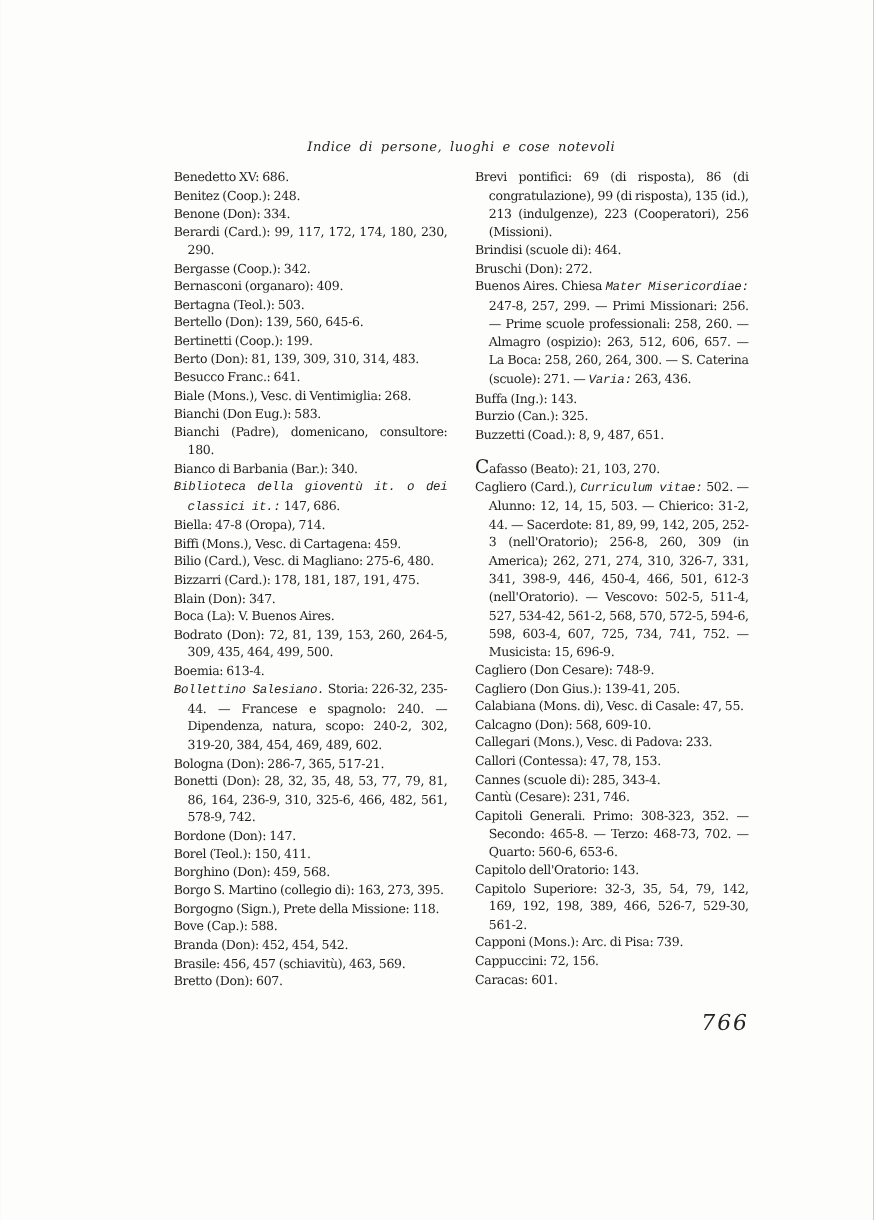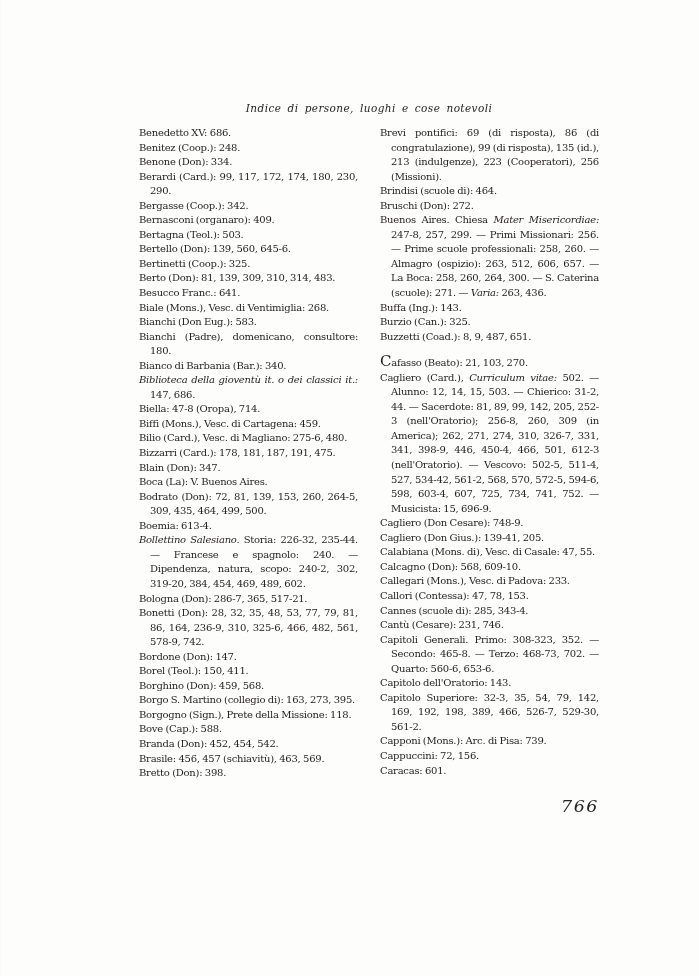--- a/index.html
+++ b/index.html
@@ -7,21 +7,21 @@
     position:relative;
     width:699px;height:976px;
     margin:0 auto;
     background:#fdfdfb;
     background-image:linear-gradient(90deg, rgba(0,0,0,0.012) 0 1px, transparent 1px 40px);
     font-family:"DejaVu Serif", serif;
     color:#211f1c;
     overflow:hidden;
   }
   .content{
-    position:absolute;left:139px;top:102px;width:460px;
+    position:absolute;left:139px;top:112px;width:460px;
   }
   .running-header{
     font-style:italic;
     font-size:10.5px;
     text-align:center;
     letter-spacing:0.4px;
     word-spacing:2.5px;
     color:#262421;
   }
   .columns{
@@ -35,21 +35,21 @@
     line-height:14.55px;
     text-align:justify;
     letter-spacing:-0.25px;
     word-spacing:-0.4px;
   }
   .entry{
     margin:0;
     text-indent:-11px;
     padding-left:11px;
   }
-  .it{font-style:italic;}
+  .it{font-style:italic;font-family:Liberation Mono, monospace;}
   .cap{font-size:15px;line-height:1;}
   .spacer{height:10px;}
   .page-number{
     margin:15px 0 0 21px;
     font-size:17.5px;
     font-style:italic;
     letter-spacing:1.5px;
     color:#262421;
     text-align:right;
   }
@@ -63,21 +63,21 @@
     <div class="columns">
       <div class="column">
           <p class="entry"><span>Benedetto XV: 686.</span></p>
           <p class="entry"><span>Benitez (Coop.): 248.</span></p>
           <p class="entry"><span>Benone (Don): 334.</span></p>
           <p class="entry"><span>Berardi (Card.): 99, 117, 172, 174, 180, 230, 290.</span></p>
           <p class="entry"><span>Bergasse (Coop.): 342.</span></p>
           <p class="entry"><span>Bernasconi (organaro): 409.</span></p>
           <p class="entry"><span>Bertagna (Teol.): 503.</span></p>
           <p class="entry"><span>Bertello (Don): 139, 560, 645-6.</span></p>
-          <p class="entry"><span>Bertinetti (Coop.): 325.</span></p>
+          <p class="entry"><span>Bertinetti (Coop.): 199.</span></p>
           <p class="entry"><span>Berto (Don): 81, 139, 309, 310, 314, 483.</span></p>
           <p class="entry"><span>Besucco Franc.: 641.</span></p>
           <p class="entry"><span>Biale (Mons.), Vesc. di Ventimiglia: 268.</span></p>
           <p class="entry"><span>Bianchi (Don Eug.): 583.</span></p>
           <p class="entry"><span>Bianchi (Padre), domenicano, consultore: 180.</span></p>
           <p class="entry"><span>Bianco di Barbania (Bar.): 340.</span></p>
           <p class="entry"><span class="it">Biblioteca della gioventù it. o dei classici it.:</span><span> 147, 686.</span></p>
           <p class="entry"><span>Biella: 47-8 (Oropa), 714.</span></p>
           <p class="entry"><span>Biffi (Mons.), Vesc. di Cartagena: 459.</span></p>
           <p class="entry"><span>Bilio (Card.), Vesc. di Magliano: 275-6, 480.</span></p>
@@ -90,21 +90,21 @@
           <p class="entry"><span>Bologna (Don): 286-7, 365, 517-21.</span></p>
           <p class="entry"><span>Bonetti (Don): 28, 32, 35, 48, 53, 77, 79, 81, 86, 164, 236-9, 310, 325-6, 466, 482, 561, 578-9, 742.</span></p>
           <p class="entry"><span>Bordone (Don): 147.</span></p>
           <p class="entry"><span>Borel (Teol.): 150, 411.</span></p>
           <p class="entry"><span>Borghino (Don): 459, 568.</span></p>
           <p class="entry"><span>Borgo S. Martino (collegio di): 163, 273, 395.</span></p>
           <p class="entry"><span>Borgogno (Sign.), Prete della Missione: 118.</span></p>
           <p class="entry"><span>Bove (Cap.): 588.</span></p>
           <p class="entry"><span>Branda (Don): 452, 454, 542.</span></p>
           <p class="entry"><span>Brasile: 456, 457 (schiavitù), 463, 569.</span></p>
-          <p class="entry"><span>Bretto (Don): 398.</span></p>
+          <p class="entry"><span>Bretto (Don): 607.</span></p>
         </div>
       <div class="column">
           <p class="entry"><span>Brevi pontifici: 69 (di risposta), 86 (di congratulazione), 99 (di risposta), 135 (id.), 213 (indulgenze), 223 (Cooperatori), 256 (Missioni).</span></p>
           <p class="entry"><span>Brindisi (scuole di): 464.</span></p>
           <p class="entry"><span>Bruschi (Don): 272.</span></p>
           <p class="entry"><span>Buenos Aires. Chiesa </span><span class="it">Mater Misericordiae:</span><span> 247-8, 257, 299. — Primi Missionari: 256. — Prime scuole professionali: 258, 260. — Almagro (ospizio): 263, 512, 606, 657. — La Boca: 258, 260, 264, 300. — S. Caterina (scuole): 271. — </span><span class="it">Varia:</span><span> 263, 436.</span></p>
           <p class="entry"><span>Buffa (Ing.): 143.</span></p>
           <p class="entry"><span>Burzio (Can.): 325.</span></p>
           <p class="entry"><span>Buzzetti (Coad.): 8, 9, 487, 651.</span></p>
           <div class="spacer"></div>

